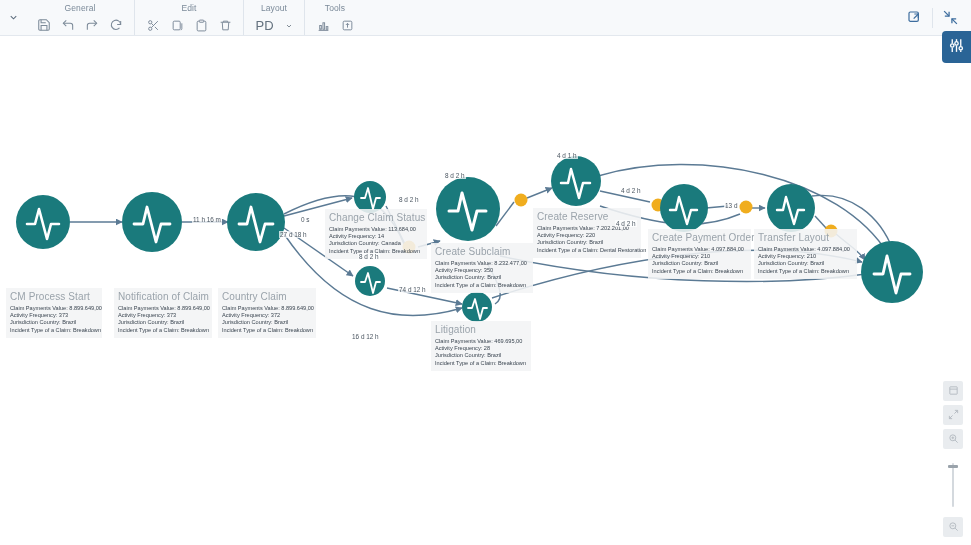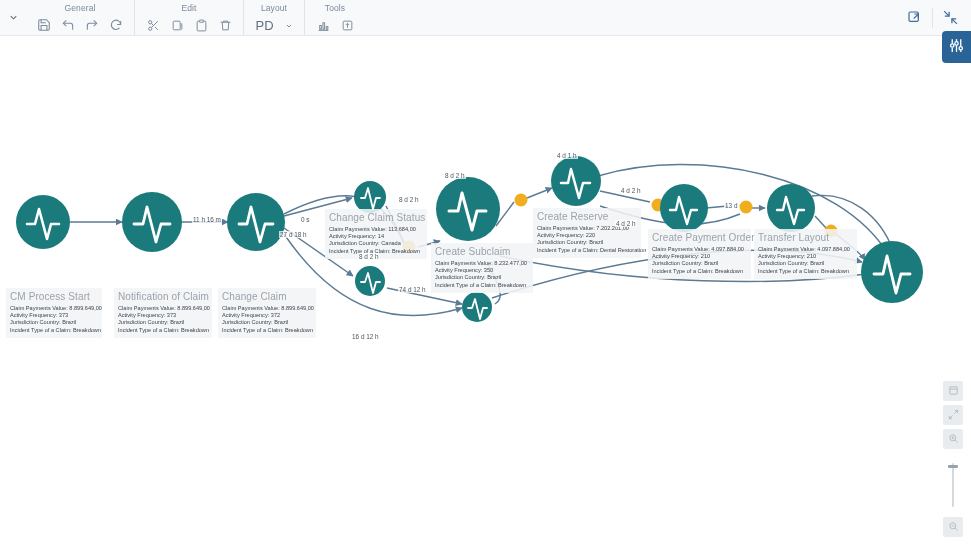--- a/index.html
+++ b/index.html
@@ -488,21 +488,21 @@
 
   <div class="node-label" style="left:114px; top:252px; width:98px;">
     <div class="node-title">Notification of Claim</div>
     <div class="node-metric">Claim Payments Value: 8.899.649,00</div>
     <div class="node-metric">Activity Frequency: 373</div>
     <div class="node-metric">Jurisdiction Country: Brazil</div>
     <div class="node-metric">Incident Type of a Claim: Breakdown</div>
   </div>
 
   <div class="node-label" style="left:218px; top:252px; width:98px;">
-    <div class="node-title">Change Claim</div>
+    <div class="node-title">Country Claim</div>
     <div class="node-metric">Claim Payments Value: 8.899.649,00</div>
     <div class="node-metric">Activity Frequency: 372</div>
     <div class="node-metric">Jurisdiction Country: Brazil</div>
     <div class="node-metric">Incident Type of a Claim: Breakdown</div>
   </div>
 
   <div class="node-label" style="left:325px; top:173px; width:102px;">
     <div class="node-title">Change Claim Status</div>
     <div class="node-metric">Claim Payments Value: 113.684,00</div>
     <div class="node-metric">Activity Frequency: 14</div>
@@ -512,20 +512,27 @@
 
 
   <div class="node-label" style="left:431px; top:207px; width:102px;">
     <div class="node-title">Create Subclaim</div>
     <div class="node-metric">Claim Payments Value: 8.232.477,00</div>
     <div class="node-metric">Activity Frequency: 350</div>
     <div class="node-metric">Jurisdiction Country: Brazil</div>
     <div class="node-metric">Incident Type of a Claim: Breakdown</div>
   </div>
 
+  <div class="node-label" style="left:431px; top:285px; width:100px;">
+    <div class="node-title">Litigation</div>
+    <div class="node-metric">Claim Payments Value: 469.695,00</div>
+    <div class="node-metric">Activity Frequency: 28</div>
+    <div class="node-metric">Jurisdiction Country: Brazil</div>
+    <div class="node-metric">Incident Type of a Claim: Breakdown</div>
+  </div>
 
   <div class="node-label" style="left:533px; top:172px; width:108px;">
     <div class="node-title">Create Reserve</div>
     <div class="node-metric">Claim Payments Value: 7.202.201,00</div>
     <div class="node-metric">Activity Frequency: 220</div>
     <div class="node-metric">Jurisdiction Country: Brazil</div>
     <div class="node-metric">Incident Type of a Claim: Dental Restoration</div>
   </div>
 
   <div class="node-label" style="left:648px; top:193px; width:103px;">

